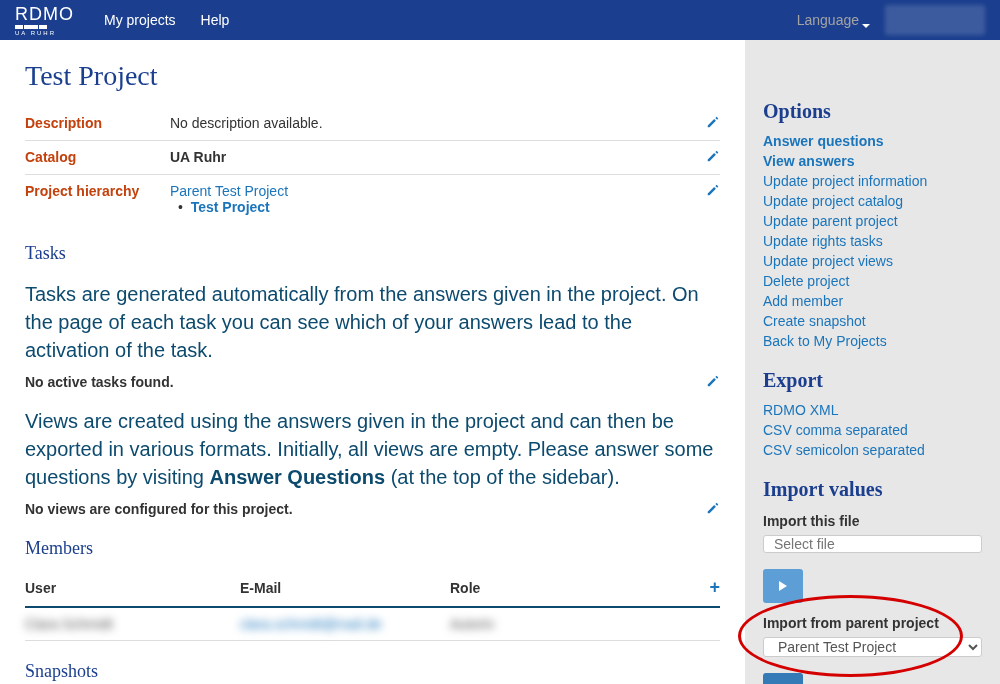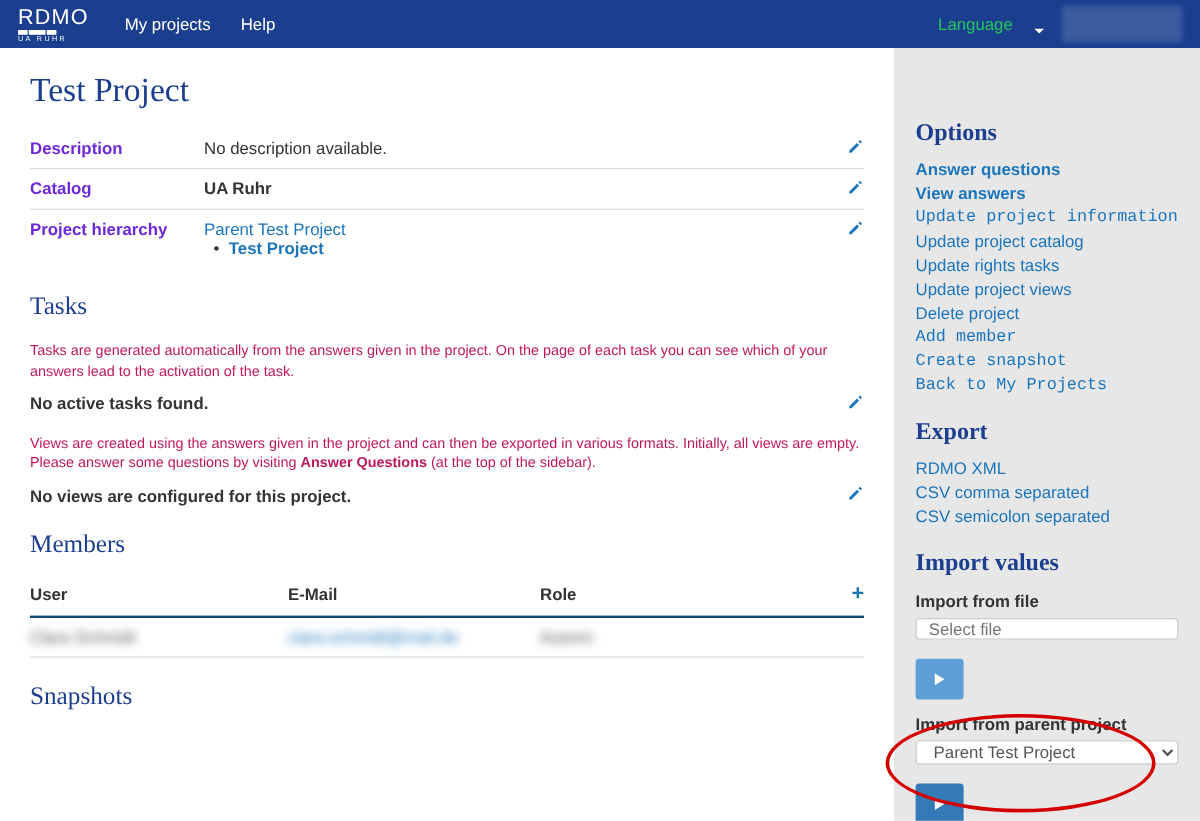--- a/index.html
+++ b/index.html
@@ -29,62 +29,62 @@
     margin-right: 30px;
   }
   .logo-top { font-size: 18px; letter-spacing: 1px; }
   .logo-mid { display: flex; gap: 1px; margin: 2px 0 1px 0;}
   .logo-mid span { width: 8px; height: 4px; background: #fff; display: inline-block;}
   .logo-mid span:nth-child(2){ width:14px;}
   .logo-sub { font-size: 6px; letter-spacing: 2px;}
   .nav-links { display: flex; gap: 25px; }
   .nav-links a { color: #fff; text-decoration: none; font-size: 14px; cursor: pointer; }
   .nav-right { margin-left: auto; display: flex; align-items: center; gap: 15px; }
-  .lang { color:#22c55e; display:flex; align-items:flex-end; gap:18px; cursor:pointer;}
+  .lang { color:#a3a3a3; display:flex; align-items:flex-end; gap:3px; cursor:pointer;}
   .caret-down { width:0;height:0;border-left:4px solid transparent;border-right:4px solid transparent;border-top:4px solid #fff;}
   .user-blur { width:100px; height:30px; background: rgba(255,255,255,0.15); filter: blur(2px); border-radius:2px;}
 
   .layout { display: flex; }
   .main { flex: 1; padding: 20px 25px 0 25px; width: 745px; }
   .sidebar { width: 255px; background: #e7e7e7; padding: 60px 18px 18px 18px; }
 
   h1 { font-family: Georgia, 'Times New Roman', serif; font-weight: normal; color: #1b3f8e; font-size: 28px; margin-bottom: 15px;}
-  h2 { font-family: Georgia, 'Times New Roman', serif; font-weight: normal; color: #1b3f8e; font-size: 21px; margin-top: 20px; margin-bottom: 8px;}
+  h2 { font-family: Georgia, 'Times New Roman', serif; font-weight: normal; color: #1b3f8e; font-size: 18px; margin-top: 20px; margin-bottom: 8px;}
   h3.side { font-family: Georgia, 'Times New Roman', serif; font-weight: bold; color: #1b3f8e; font-size: 20px; margin-top: 20px; margin-bottom: 10px;}
   h3.side.first { margin-top: 0;}
 
   .info-table { width: 100%; border-collapse: collapse; }
   .info-table td { padding: 8px 0; border-top: 1px solid #ddd; vertical-align: top; font-size:14px;}
   .info-table tr:first-child td { border-top: none; }
-  .info-table td.label { width: 145px; font-weight: bold; color:#6d28d9;}
+  .info-table td.label { width: 145px; font-weight: bold; color:#c2410c;}
   .info-table td.edit { width: 20px; text-align: right;}
   .pencil { color: #1b75bb; cursor: pointer; display:inline-block; transform: rotate(0deg); font-size:14px;}
   .pencil svg { width:14px; height:14px; fill:#1b75bb;}
   a.link { color: #1b75bb; text-decoration: none; cursor:pointer;}
   a.link.bold { font-weight: bold;}
   .bullet-indent { padding-left: 18px; text-indent: -10px;}
 
-  .desc { color: #be185d; font-size: 12px; line-height: 1.4; margin: 16px 0 10px 0;}
+  .desc { color: #0c4a6e; font-size: 20px; line-height: 1.4; margin: 16px 0 10px 0;}
   .bold { font-weight: bold;}
-  .row-with-edit { display:flex; align-items:center; border:none;}
+  .row-with-edit { display:flex; align-items:flex-start; border:none;}
   .row-with-edit .txt { flex:1; font-weight:bold; font-size:14px; color:#333;}
 
   .members-table { width:100%; border-collapse: collapse; margin-top:10px;}
   .members-table th { text-align:left; font-weight:bold; font-size:14px; padding:8px 0; border-bottom: 2px solid #0c4a6e;}
   .members-table th.user{width:215px;}
   .members-table th.email{width:210px;}
   .members-table th.add{text-align:right; width:20px;}
   .plus { color:#1b75bb; font-size:18px; font-weight:bold; cursor:pointer;}
   .members-table td { padding: 8px 0; border-bottom:1px solid #ddd;}
   .blur { filter: blur(4px); color:#555; }
   .blur.link{ color:#1b75bb;}
 
   .side-links a { display:block; color:#1b75bb; text-decoration:none; font-size:14px; margin-bottom:4px; cursor:pointer;}
   .side-links a.bold { font-weight:bold;}
-  .side-gap { font-family:Liberation Mono, monospace;}
+  .side-gap { }
 
   .side-label { font-weight:bold; font-size:14px; color:#333; margin-top:12px; margin-bottom:6px;}
   .input-row { display:flex; gap:16px;flex-direction:column;}
   .input-row input, .input-row select {
     flex:1; height:34px; border:1px solid #ccc; border-radius:3px; padding:0 10px;
     font-size:14px; color:#555; background:#fff;
   }
   .btn-arrow {
     width:40px; height:34px; background:#337ab7; border:none; border-radius:3px; color:#fff;
     display:flex;align-items:center;justify-content:center;cursor:pointer;font-size:16px;font-weight:bold;
@@ -199,37 +199,38 @@
     <h2>Snapshots</h2>
   </div>
 
   <div class="sidebar">
     <h3 class="side first">Options</h3>
     <div class="side-links">
       <a class="bold">Answer questions</a>
       <a class="bold">View answers</a>
       <a class="side-gap">Update project information</a>
       <a>Update project catalog</a>
+      <a>Update parent project</a>
       <a>Update rights tasks</a>
       <a>Update project views</a>
       <a>Delete project</a>
       <a class="side-gap">Add member</a>
       <a class="side-gap">Create snapshot</a>
       <a class="side-gap">Back to My Projects</a>
     </div>
 
     <h3 class="side">Export</h3>
     <div class="side-links">
       <a>RDMO XML</a>
       <a>CSV comma separated</a>
       <a>CSV semicolon separated</a>
     </div>
 
     <h3 class="side">Import values</h3>
-    <div class="side-label">Import from file</div>
+    <div class="side-label">Import this file</div>
     <div class="input-row">
       <input type="text" readonly="" placeholder="Select file" style="">
       <button class="btn-arrow light">
           <span class="arrow-ico"></span>
         </button>
     </div>
 
     <div class="side-label">Import from parent project</div>
     <div class="input-row">
       <select>

